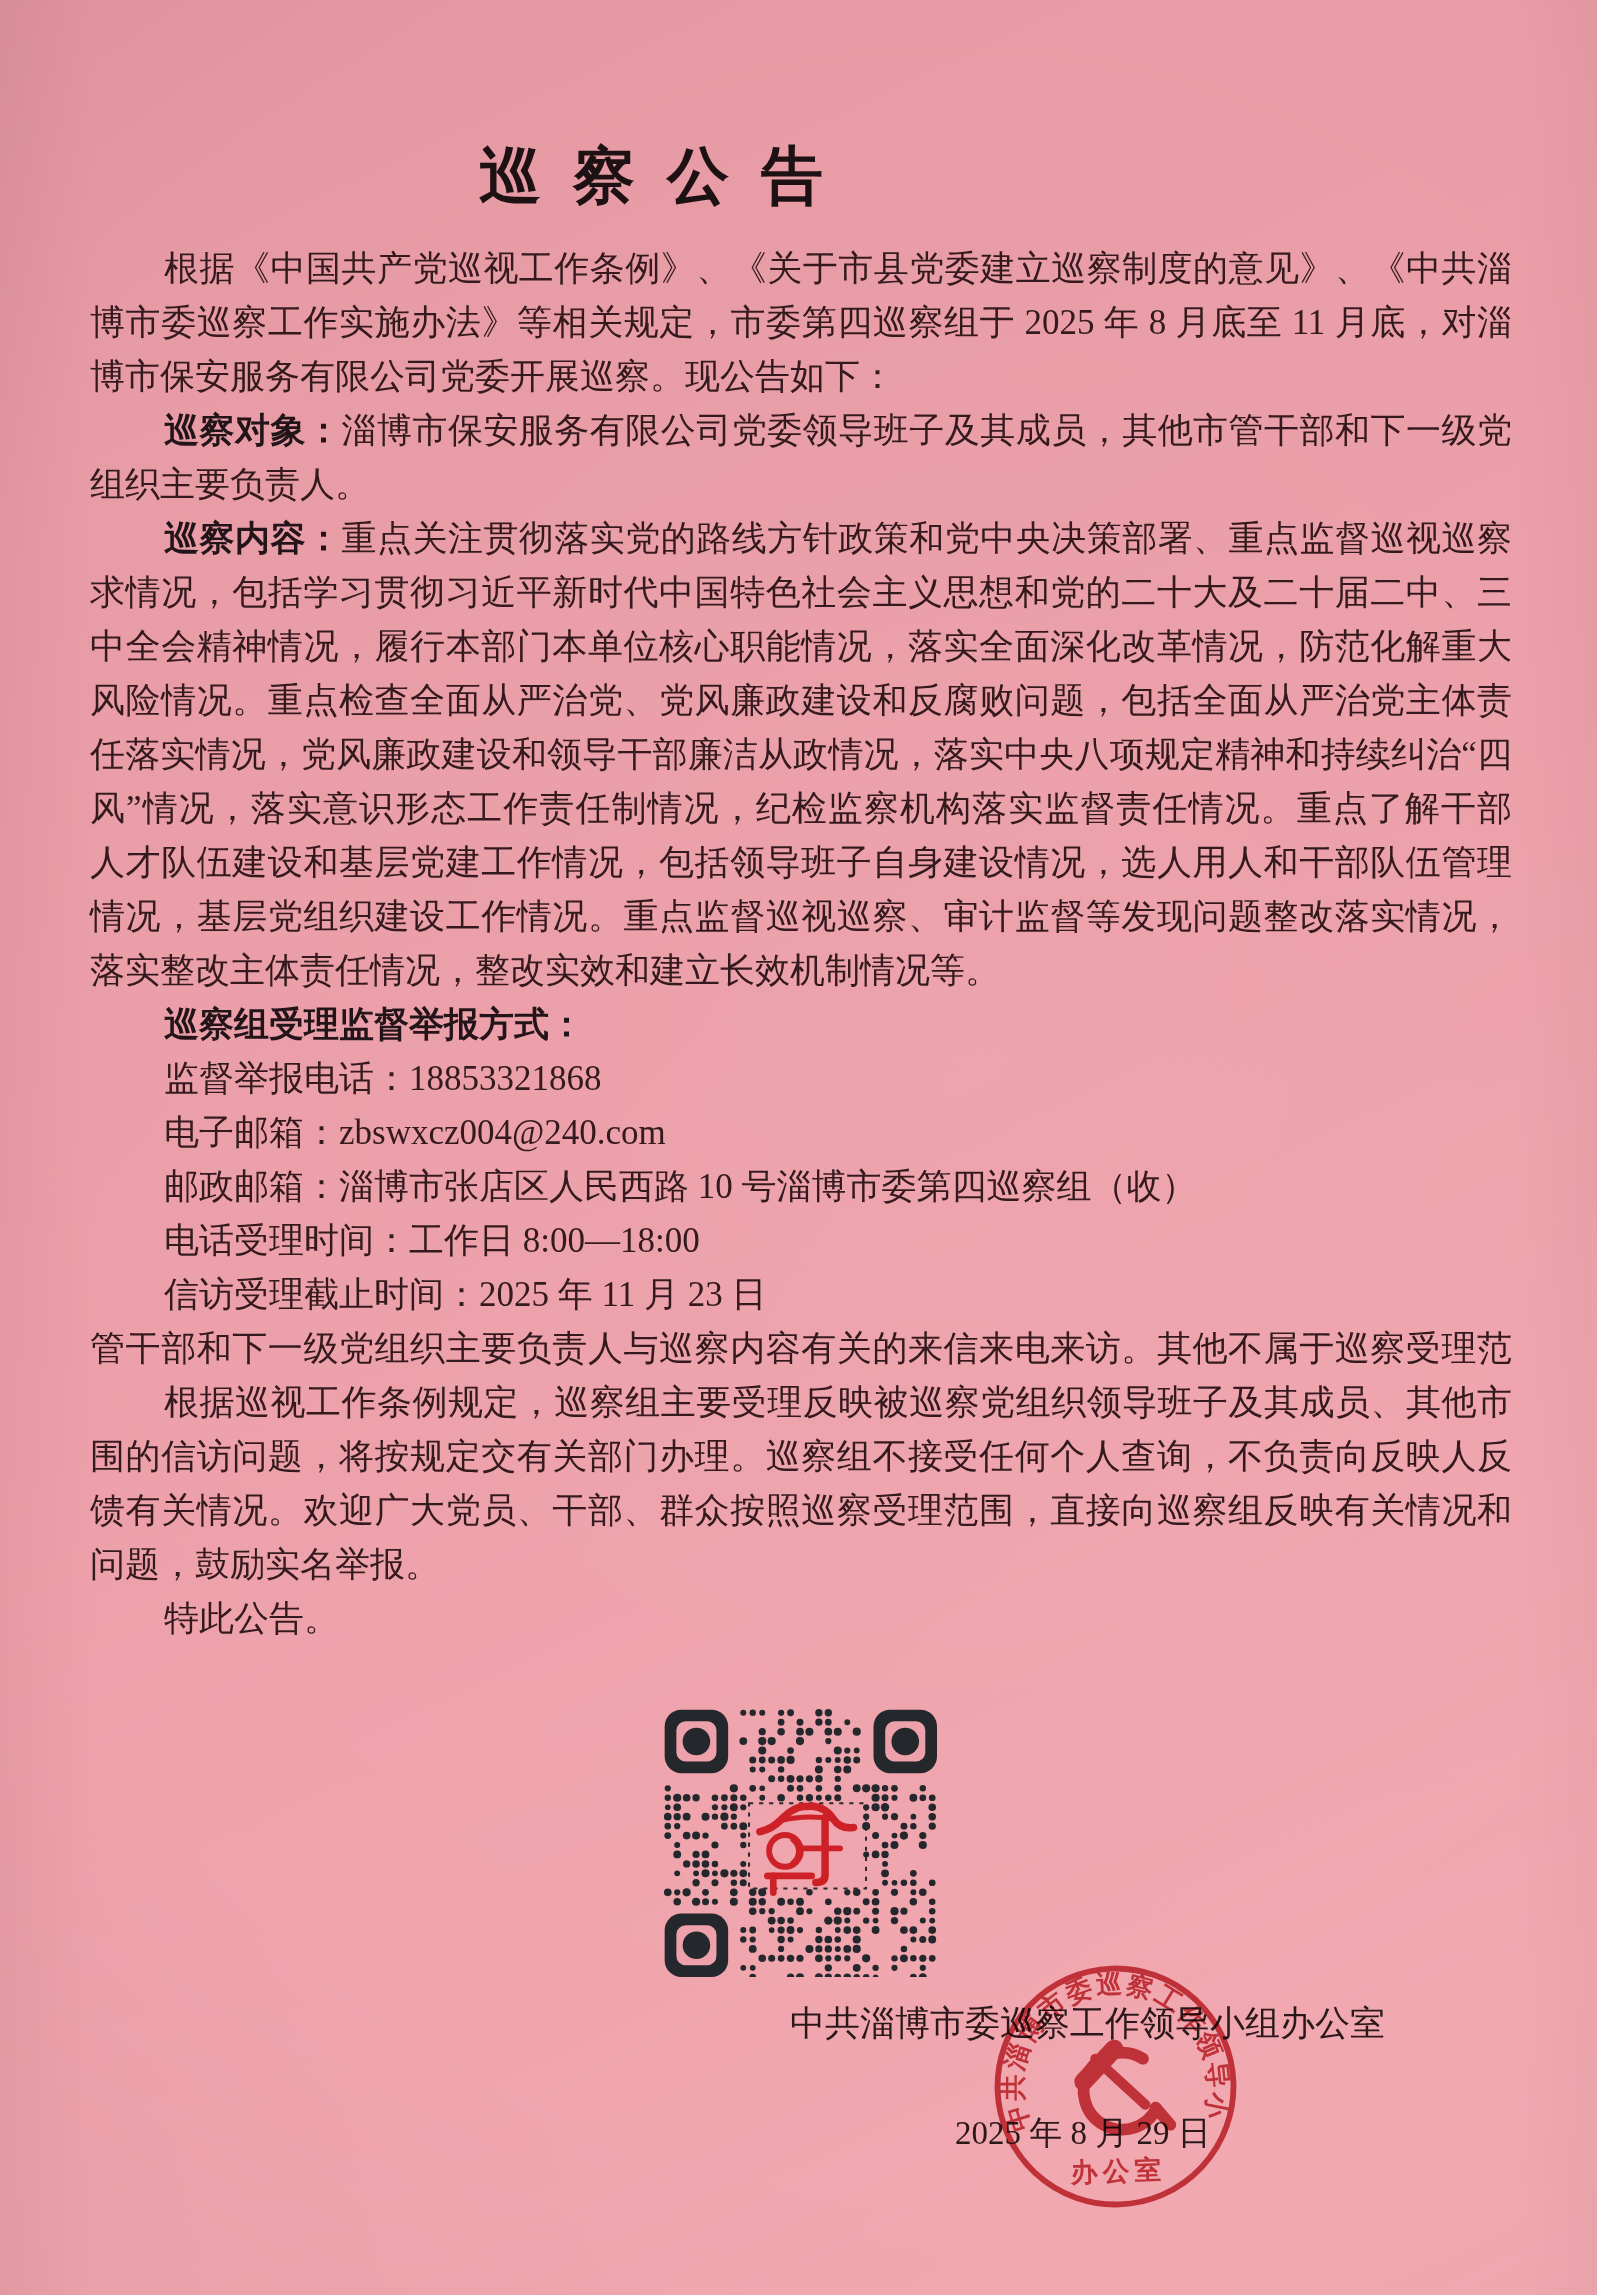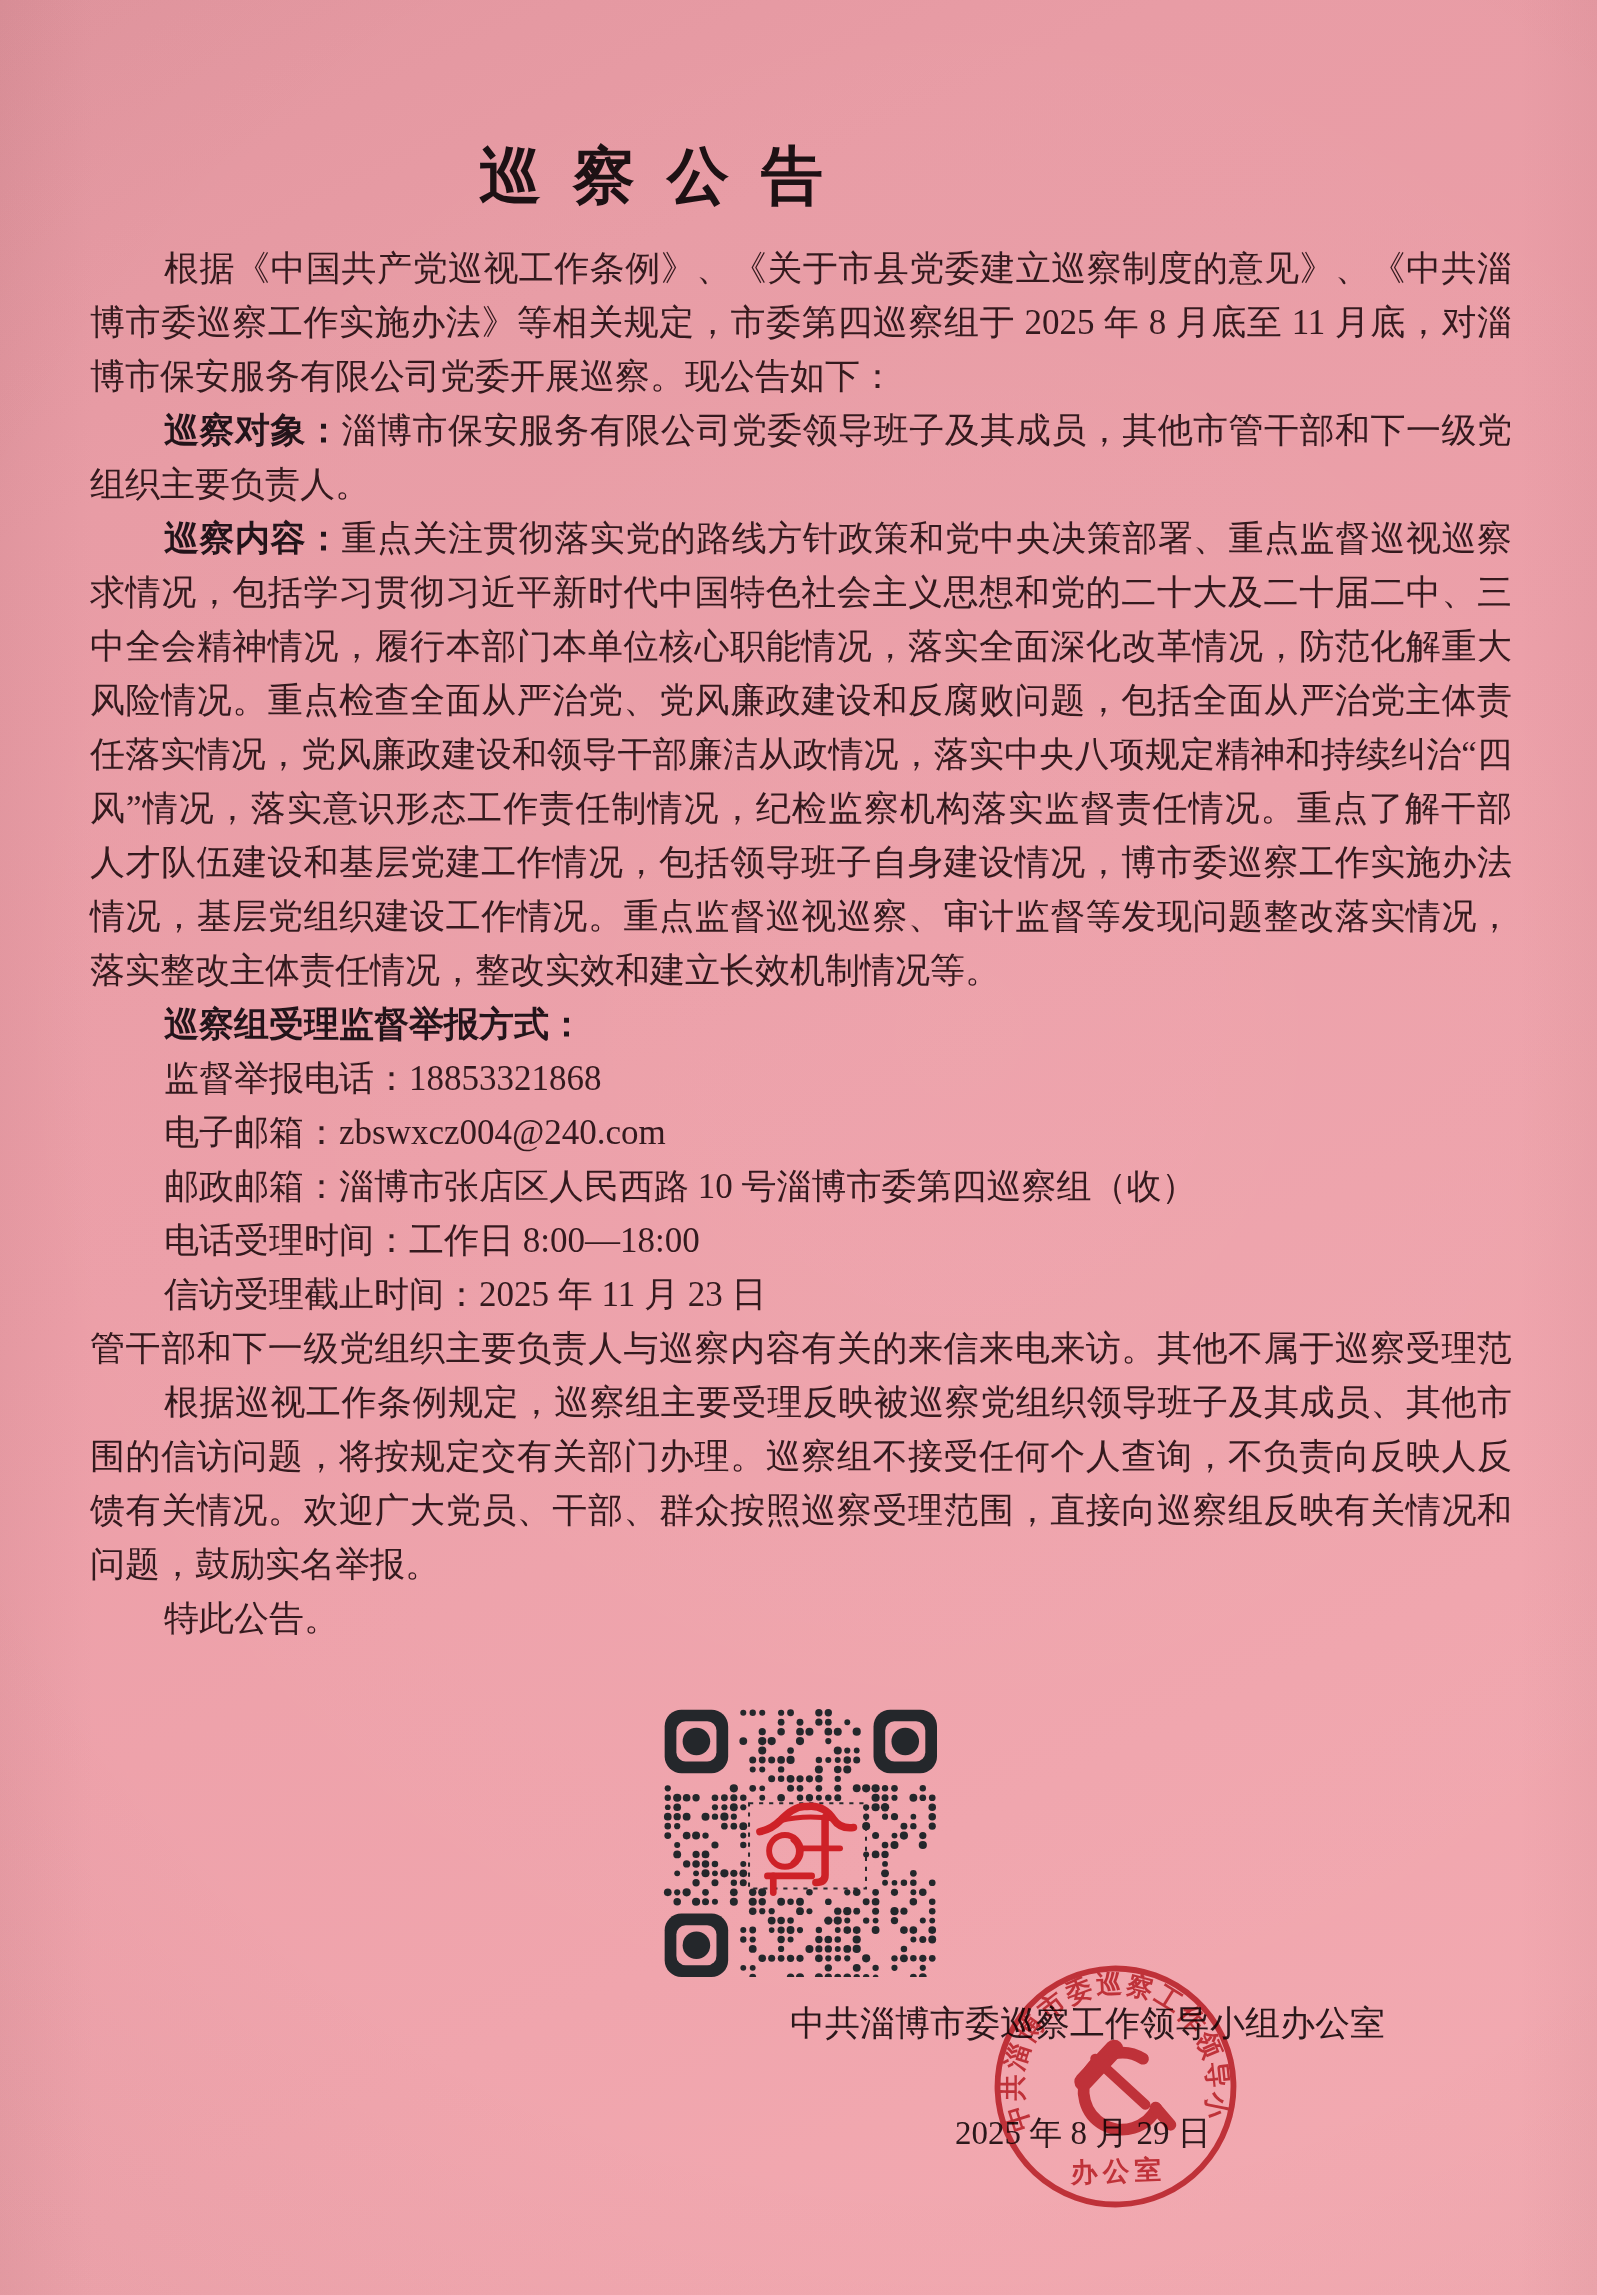--- a/index.html
+++ b/index.html
@@ -65,21 +65,21 @@
       <div class="line"><span class="blabel"></span><span>博市委巡察工作实施办法》等相关规定，市委第四巡察组于 2025 年 8 月底至 11 月底，对淄</span></div>
       <div class="line short"><span class="blabel"></span><span>博市保安服务有限公司党委开展巡察。现公告如下：</span></div>
       <div class="line indent"><span class="blabel">巡察对象：</span><span>淄博市保安服务有限公司党委领导班子及其成员，其他市管干部和下一级党</span></div>
       <div class="line short"><span class="blabel"></span><span>组织主要负责人。</span></div>
       <div class="line indent"><span class="blabel">巡察内容：</span><span>重点关注贯彻落实党的路线方针政策和党中央决策部署、重点监督巡视巡察</span></div>
       <div class="line"><span class="blabel"></span><span>求情况，包括学习贯彻习近平新时代中国特色社会主义思想和党的二十大及二十届二中、三</span></div>
       <div class="line"><span class="blabel"></span><span>中全会精神情况，履行本部门本单位核心职能情况，落实全面深化改革情况，防范化解重大</span></div>
       <div class="line"><span class="blabel"></span><span>风险情况。重点检查全面从严治党、党风廉政建设和反腐败问题，包括全面从严治党主体责</span></div>
       <div class="line"><span class="blabel"></span><span>任落实情况，党风廉政建设和领导干部廉洁从政情况，落实中央八项规定精神和持续纠治“四</span></div>
       <div class="line"><span class="blabel"></span><span>风”情况，落实意识形态工作责任制情况，纪检监察机构落实监督责任情况。重点了解干部</span></div>
-      <div class="line"><span class="blabel"></span><span>人才队伍建设和基层党建工作情况，包括领导班子自身建设情况，博市委巡察工作实施办法</span></div>
+      <div class="line"><span class="blabel"></span><span>人才队伍建设和基层党建工作情况，包括领导班子自身建设情况，选人用人和干部队伍管理</span></div>
       <div class="line"><span class="blabel"></span><span>情况，基层党组织建设工作情况。重点监督巡视巡察、审计监督等发现问题整改落实情况，</span></div>
       <div class="line short"><span class="blabel"></span><span>落实整改主体责任情况，整改实效和建立长效机制情况等。</span></div>
       <div class="line indent short"><span class="blabel">巡察组受理监督举报方式：</span><span></span></div>
       <div class="line indent short"><span class="blabel"></span><span>监督举报电话：18853321868</span></div>
       <div class="line indent short"><span class="blabel"></span><span>电子邮箱：zbswxcz004@240.com</span></div>
       <div class="line indent short"><span class="blabel"></span><span>邮政邮箱：淄博市张店区人民西路 10 号淄博市委第四巡察组（收）</span></div>
       <div class="line indent short"><span class="blabel"></span><span>电话受理时间：工作日 8:00—18:00</span></div>
       <div class="line indent short"><span class="blabel"></span><span>信访受理截止时间：2025 年 11 月 23 日</span></div>
       <div class="line"><span class="blabel"></span><span>管干部和下一级党组织主要负责人与巡察内容有关的来信来电来访。其他不属于巡察受理范</span></div>
       <div class="line indent"><span class="blabel"></span><span>根据巡视工作条例规定，巡察组主要受理反映被巡察党组织领导班子及其成员、其他市</span></div>

